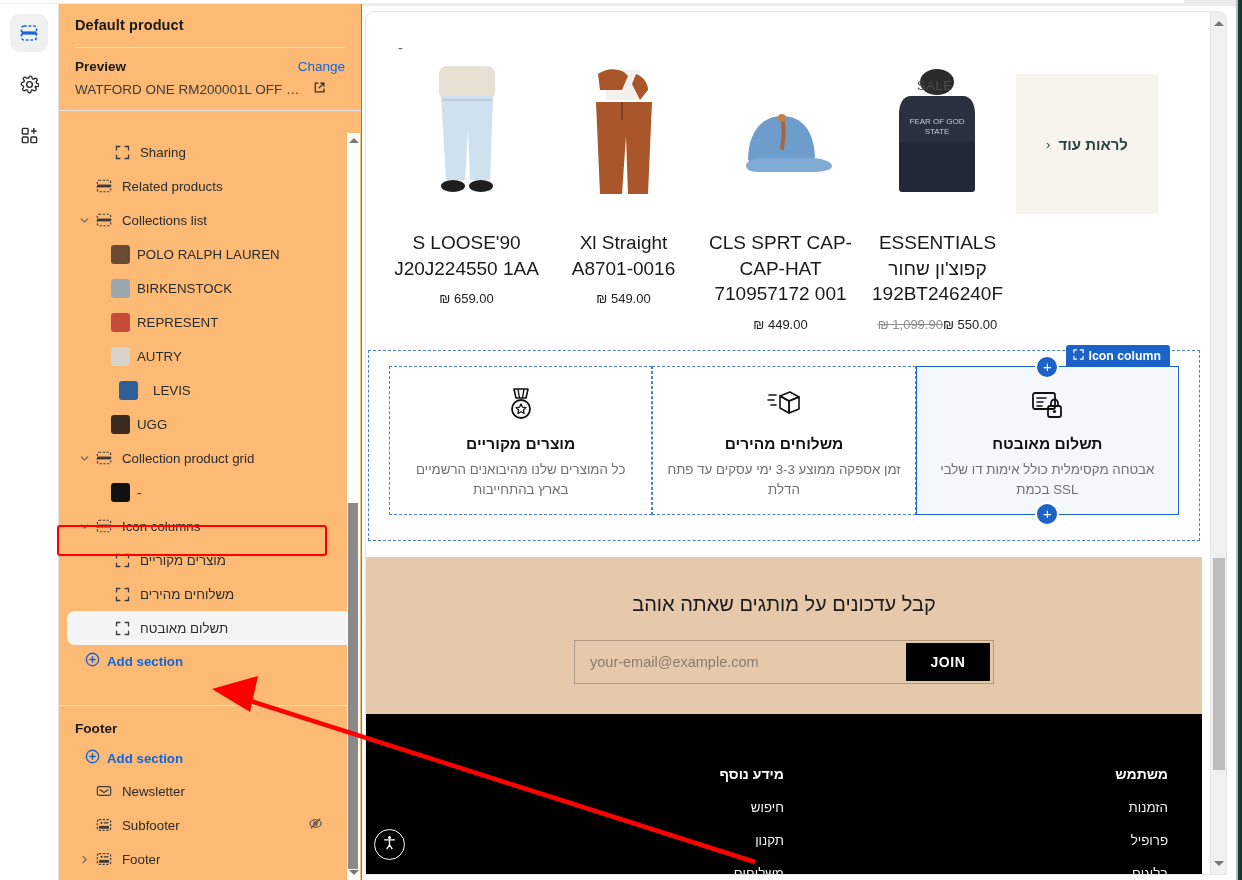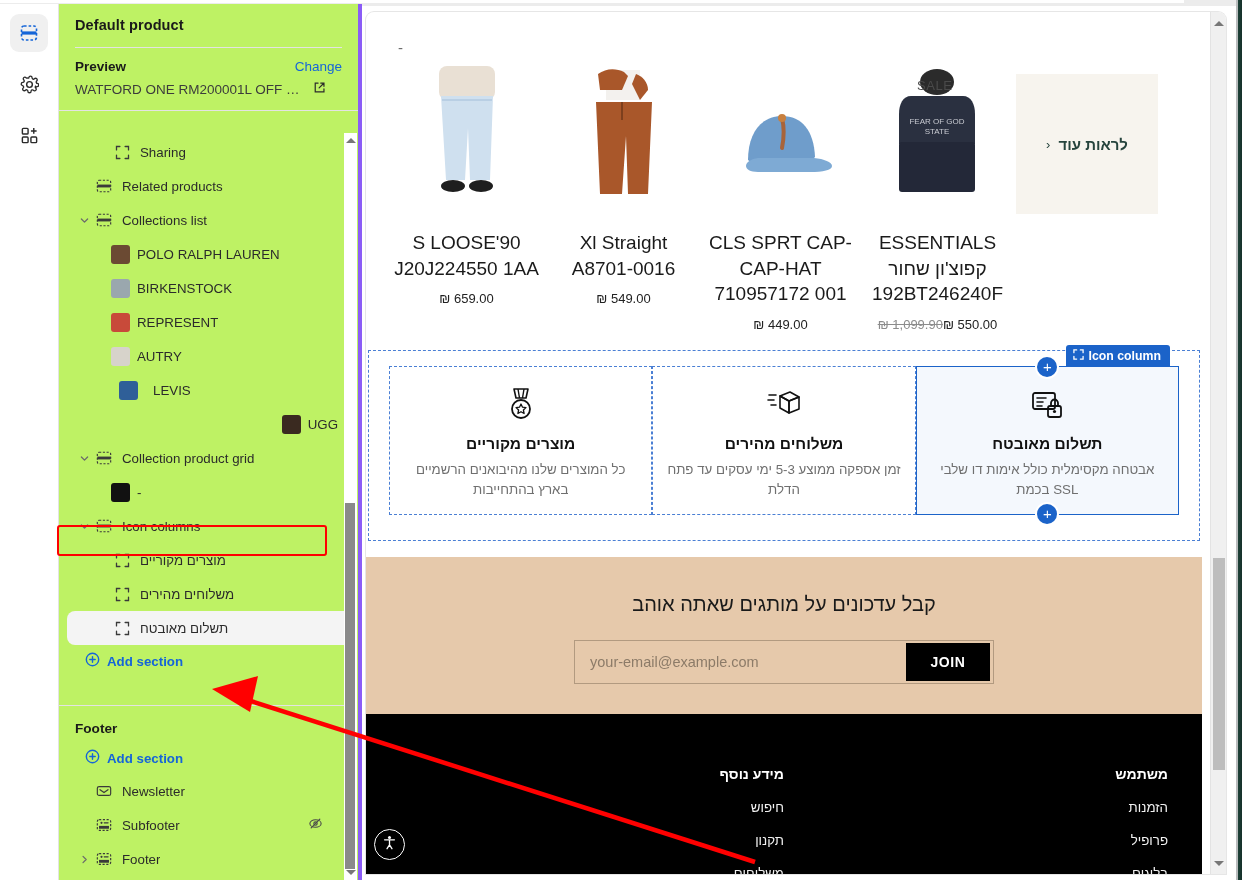--- a/index.html
+++ b/index.html
@@ -46,21 +46,21 @@
     width: 38px; height: 38px; border-radius: 9px;
     display: flex; align-items: center; justify-content: center;
     margin-bottom: 13px; cursor: pointer;
   }
   .rail-btn.active { background: #f0f0f0; }
   .rail-btn svg { display: block; }
 
   
   .sidebar {
     position: absolute; left: 59px; top: 4px; width: 303px; height: 876px;
-    background: #bef264; border-right: 4px solid #8b5cf6;
+    background: #fdba74; border-right: 1px solid #8b5cf6;
     overflow: hidden;
   }
   .sb-head {
     padding: 13px 16px 0 16px;
   }
   .sb-title {
     font-size: 14.5px; font-weight: 700; color: #1a1a1a; letter-spacing: .1px;
   }
   .sb-divider { height: 1px; background: #e3e3e3; margin: 14px 0 0 0; }
 
@@ -387,21 +387,21 @@
           <div class="trow indent-1" style="padding-left: 26px;">
             <span class="chev"></span>
             <span class="thumb" style="background: rgb(215, 211, 203);"></span>
             <span class="lbl">AUTRY</span>
           </div>
           <div class="trow indent-1" style="padding-left: 26px; gap: 8px;">
             <span class="chev"></span>
             <span class="thumb" style="background: rgb(47, 95, 152);"></span>
             <span class="lbl">LEVIS</span>
           </div>
-          <div class="trow indent-1" style="padding-left: 26px; justify-content: flex-end;">
+          <div class="trow indent-1" style="padding-left: 26px;">
             <span class="chev"></span>
             <span class="thumb" style="background: rgb(58, 42, 32);"></span>
             <span class="lbl">UGG</span>
           </div>
           <div class="trow indent-0">
             <span class="chev">
               <svg width="11" height="11" viewBox="0 0 12 12" fill="none">
                 <path d="M2.6 4.4L6 7.8l3.4-3.4" stroke="#6b6b6b" stroke-width="1.4" stroke-linecap="round" stroke-linejoin="round"></path>
               </svg>
             </span>
@@ -628,21 +628,21 @@
         <div class="icol">
           <div class="glyph">
             <svg width="34" height="32" viewBox="0 0 34 32" fill="none">
               <path d="M13 8l10-4 9 5-10 4z" stroke="#111" stroke-width="1.6" stroke-linejoin="round"></path>
               <path d="M13 8v12l9 5V13z" stroke="#111" stroke-width="1.6" stroke-linejoin="round"></path>
               <path d="M22 13l10-4v12l-10 4z" stroke="#111" stroke-width="1.6" stroke-linejoin="round"></path>
               <path d="M2 7h7M1 12h6M4 17h5" stroke="#111" stroke-width="1.6" stroke-linecap="round"></path>
             </svg>
           </div>
           <div class="ititle">משלוחים מהירים</div>
-          <div class="idesc">זמן אספקה ממוצע 5-3 ימי עסקים עד פתח הדלת</div>
+          <div class="idesc">זמן אספקה ממוצע 3-3 ימי עסקים עד פתח הדלת</div>
         </div>
 
         <div class="icol active">
           <div class="badge">
             <span>
               <svg width="11" height="11" viewBox="0 0 12 12" fill="none">
                 <path d="M1 4V1h3M11 4V1H8M1 8v3h3M11 8v3H8" stroke="#fff" stroke-width="1.4" stroke-linecap="round"></path>
               </svg>
             </span>
             <span>Icon column</span>

